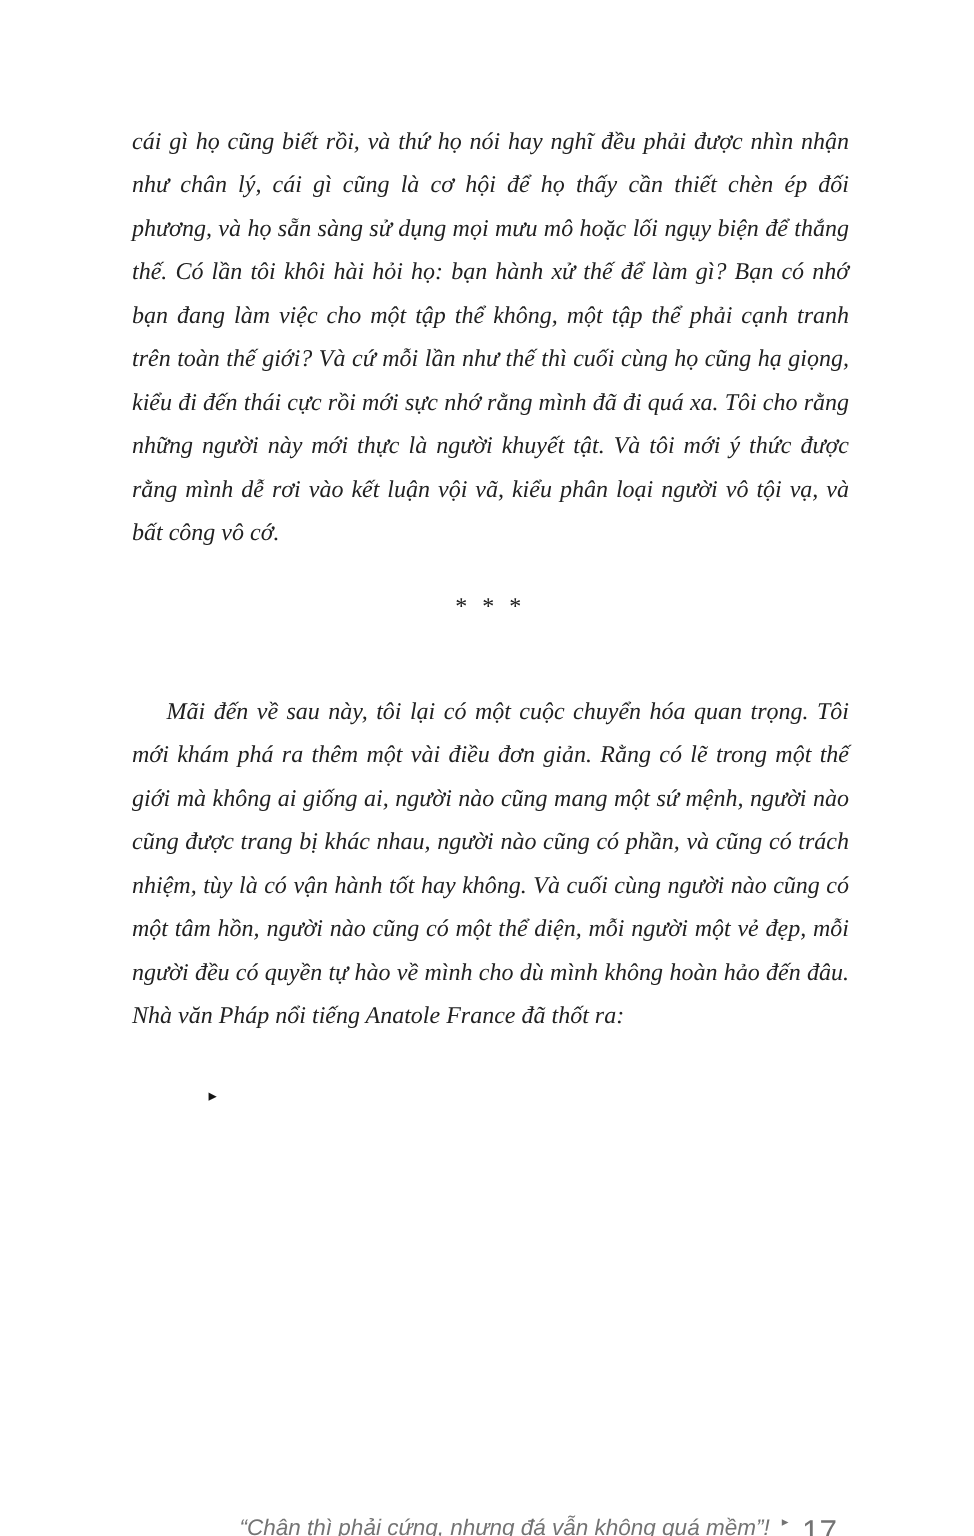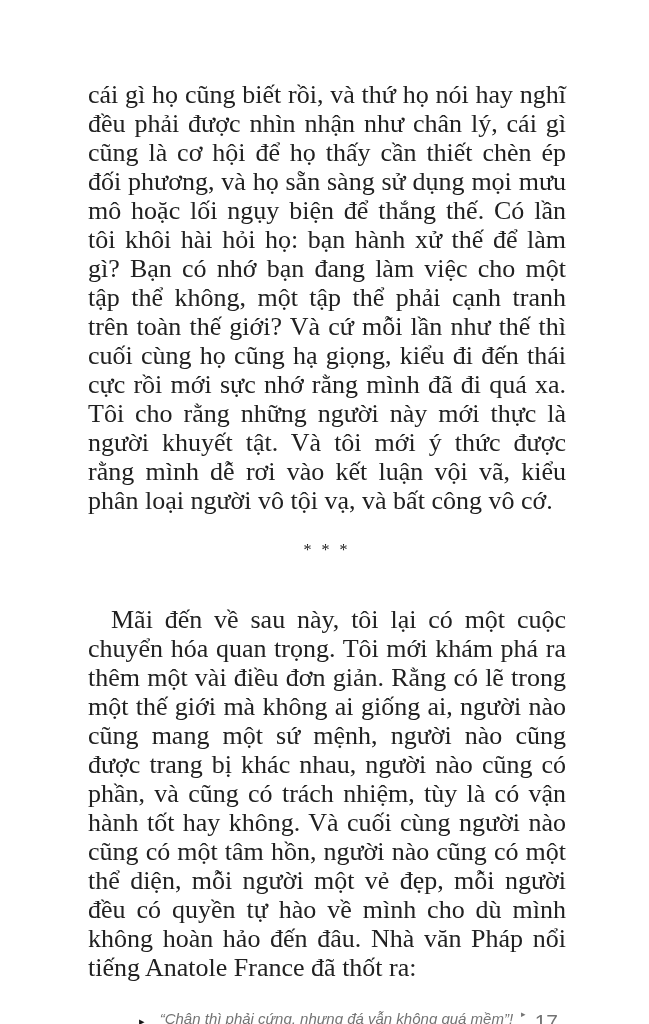--- a/index.html
+++ b/index.html
@@ -17,24 +17,25 @@
     color: #212121;
   }
   .content {
     position: absolute;
     left: 88px;
     top: 80px;
     width: 478px;
   }
   .body-text {
     margin: 0;
-    font-size: 26px;
+    font-size: 16px;
     line-height: 29px;
     text-align: justify;
     color: #212121;
+    font-style: italic;
   }
   .indented {
     text-indent: 23px;
     margin-top: 44px;
   }
   .separator {
     text-align: center;
     font-size: 16px;
     letter-spacing: 3px;
     line-height: 22px;

